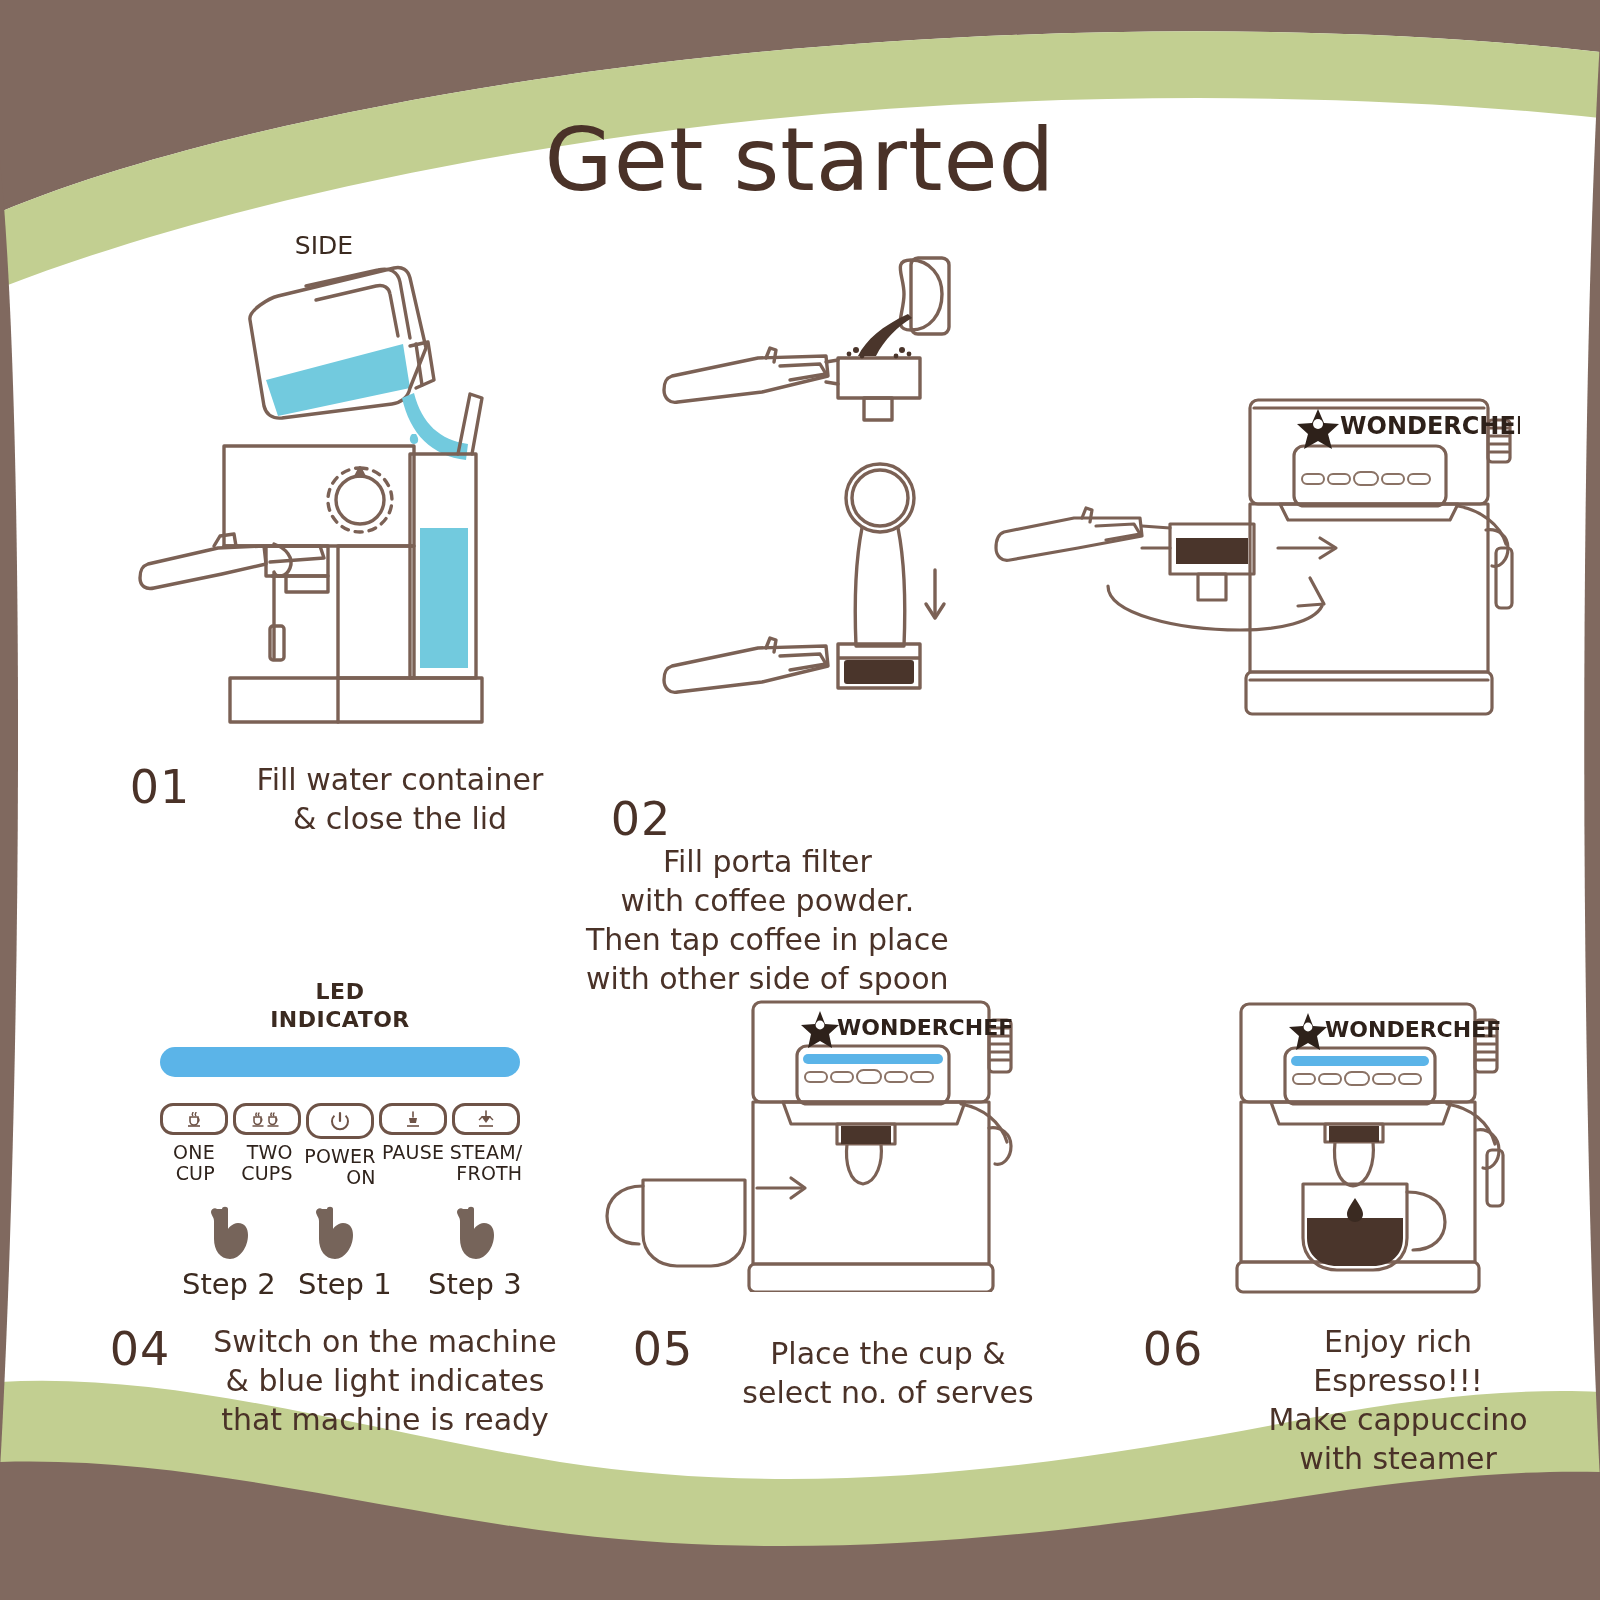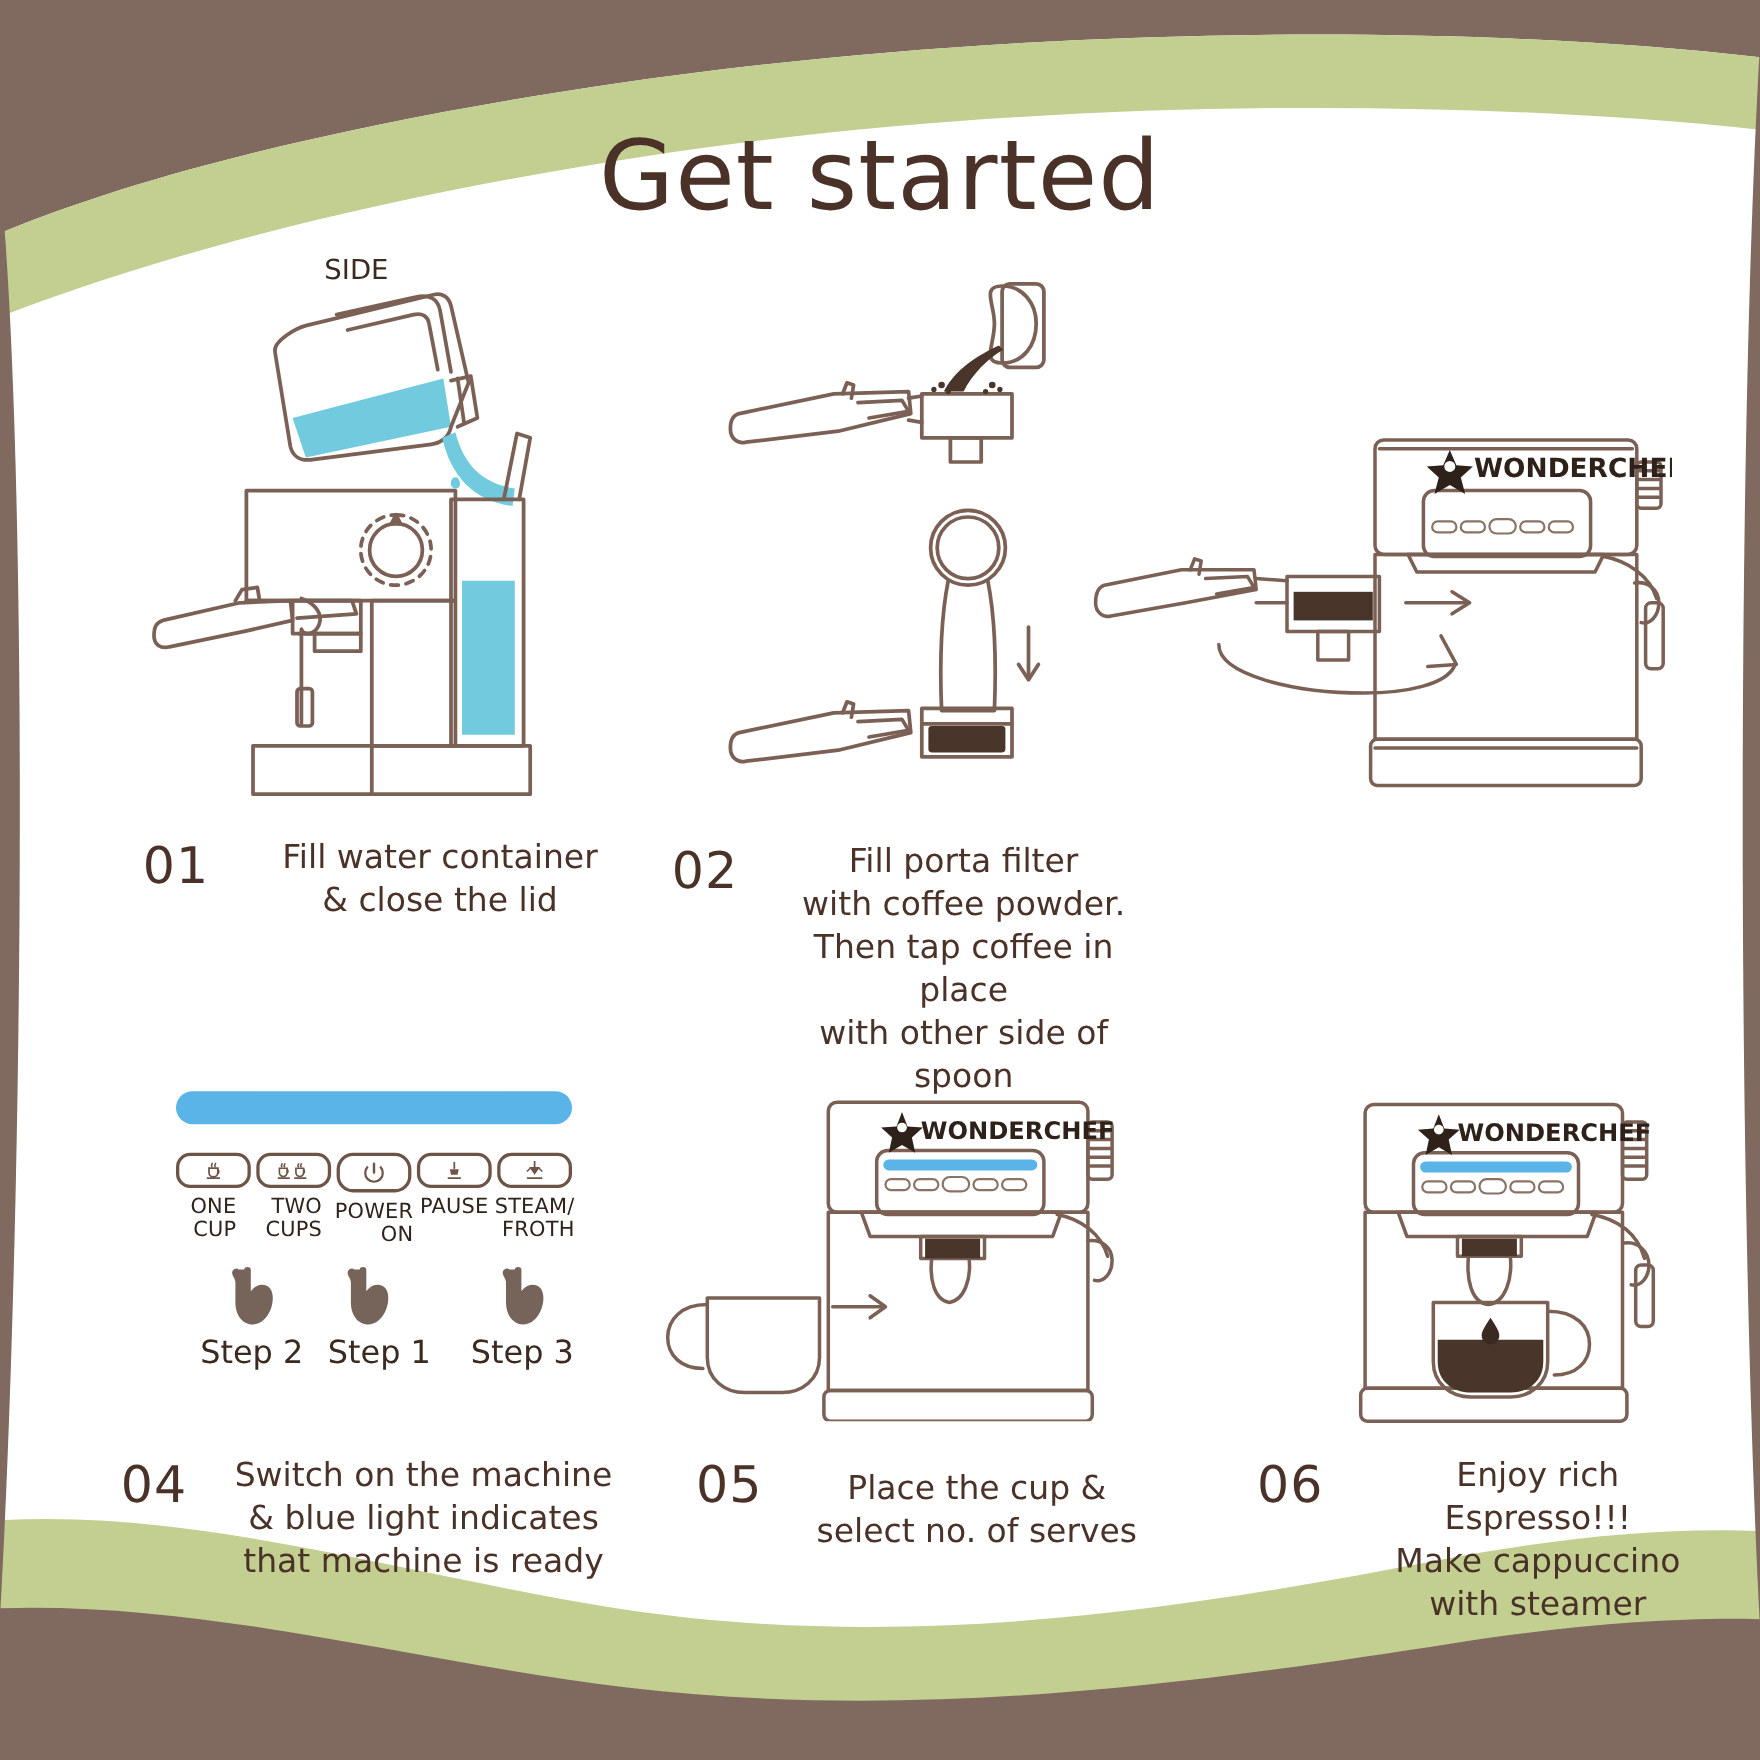--- a/index.html
+++ b/index.html
@@ -307,20 +307,22 @@
         <rect x="214" y="102" width="22" height="10" rx="5"></rect>
       </g>
       <g>
         <path fill="#2e211a" d="M118,54 l5,-13 l5,13 l14,1 l-10,9 l3,14 l-12,-7 l-12,7 l3,-14 l-10,-9 Z"></path>
         <circle cx="123" cy="55" r="4.4" fill="#ffffff"></circle>
         <text x="140" y="65" font-size="22" font-weight="bold" fill="#2e211a" font-family="DejaVu Sans, Liberation Sans, sans-serif">WONDERCHEF</text>
       </g>
     </svg>
 
     <div class="ledblock" style="left:150px;top:978px;width:380px;">
+      <div class="led-title">LED
+INDICATOR</div>
       <div class="led-bar"></div>
 
       <div class="btn-row">
 
         <div class="btn-cell">
           <div class="btn-pill">
             <svg width="22" height="18" viewBox="0 0 22 18">
               <path d="M7,7 h8 v4 a4,4 0 0 1 -8,0 Z" fill="none" stroke="#6e5347" stroke-width="1.6"></path>
               <path d="M15,8 a3,3 0 0 1 0,4" fill="none" stroke="#6e5347" stroke-width="1.6"></path>
               <path d="M10,2 c0,2 -2,2 0,4 M13,2 c0,2 -2,2 0,4" fill="none" stroke="#6e5347" stroke-width="1.4"></path>
@@ -404,21 +406,21 @@
         <div class="steplbl" style="left:278px;">Step 3</div>
       </div>
     </div>
 
     <div class="caption" style="left:100px;top:760px;width:480px;">
       <div class="step-num" style="width:120px;text-align:center;">01</div>
       <div class="step-text" style="flex:1;">Fill water container
 &amp; close the lid</div>
     </div>
 
-    <div class="caption" style="left:586px;top:764px;width:470px;">
+    <div class="caption" style="left:586px;top:792px;width:470px;flex-direction:column;">
       <div class="step-num" style="width:110px;text-align:center;">02</div>
       <div class="step-text" style="flex:1;">Fill porta filter
 with coffee powder.
 Then tap coffee in place
 with other side of spoon</div>
     </div>
 
 
     <div class="caption" style="left:80px;top:1322px;width:490px;">
       <div class="step-num" style="width:120px;text-align:center;">04</div>

